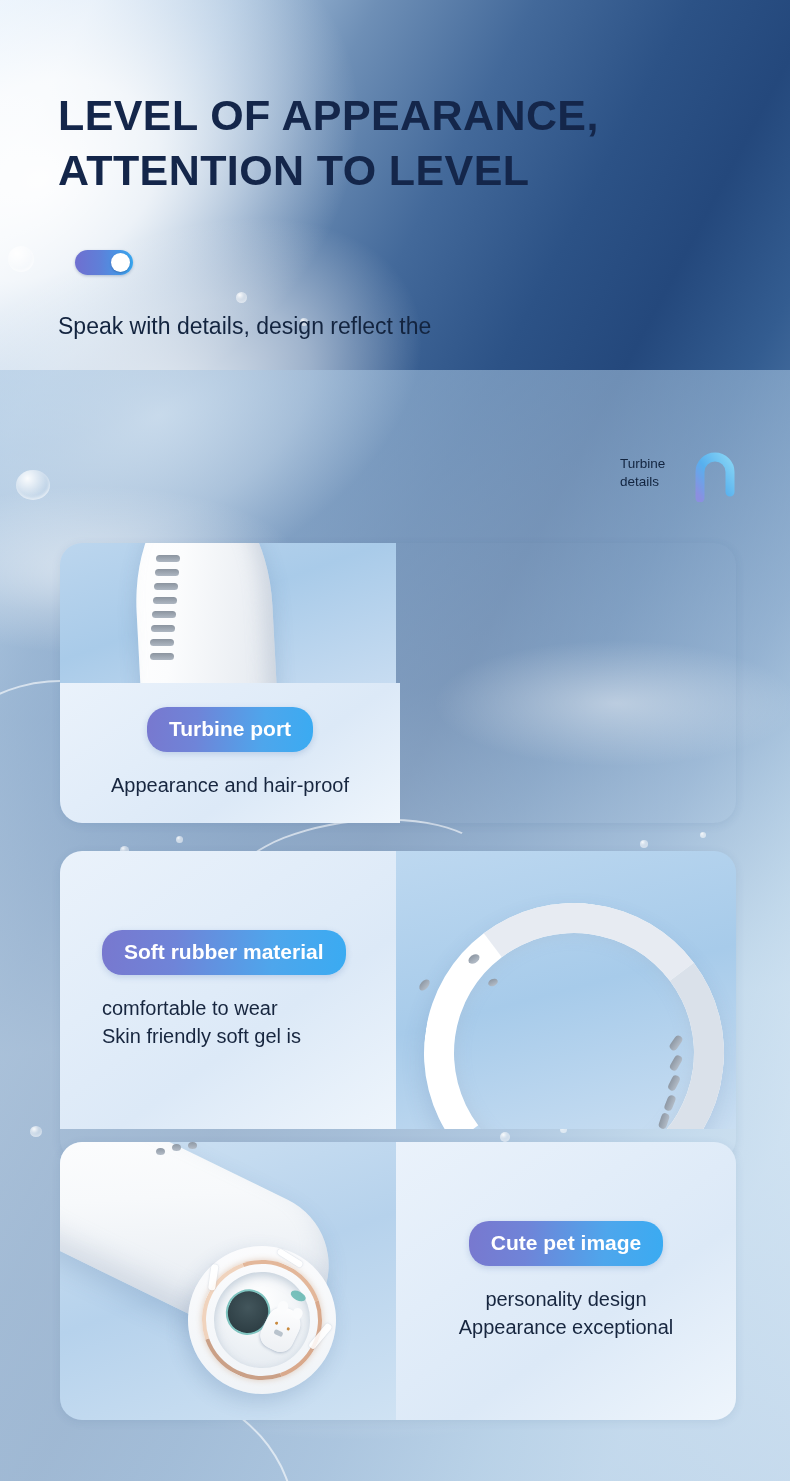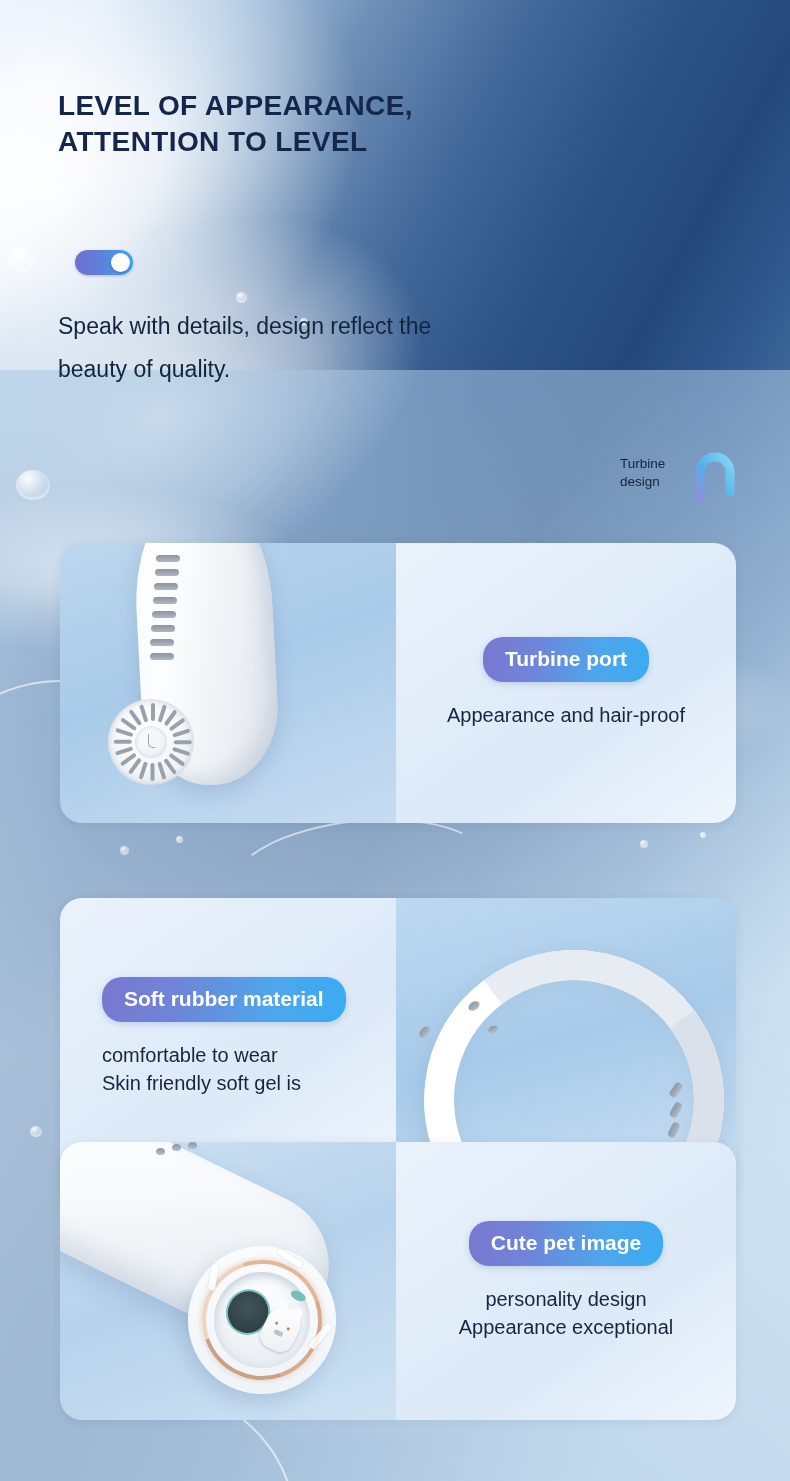--- a/index.html
+++ b/index.html
@@ -49,21 +49,21 @@
   .drop { position:absolute; border-radius:50%;
     background:radial-gradient(circle at 34% 28%, rgba(255,255,255,.92), rgba(255,255,255,.18) 58%, rgba(255,255,255,0) 72%);
     box-shadow:inset -1px -2px 3px rgba(255,255,255,.6); }
   .arc { position:absolute; border-radius:50%;
     border:2px solid rgba(255,255,255,.55); border-color:rgba(255,255,255,.6) transparent transparent transparent; }
 
   
   .header { position:absolute; left:0; top:0; width:790px; }
   .title {
     position:absolute; left:58px; top:88px; width:680px;
-    font-size:28px; font-weight:bold; line-height:1.28;
+    font-size:43px; font-weight:bold; line-height:1.28;
     letter-spacing:.4px; color:#14264a;
   }
   .toggle {
     position:absolute; left:75px; top:250px;
     width:58px; height:25px; border-radius:13px;
     background:linear-gradient(90deg,#6f6fd0 0%,#5f7fd8 42%,#37a6ef 100%);
     box-shadow:0 1px 3px rgba(30,60,110,.28);
   }
   .toggle-knob {
     position:absolute; right:3px; top:3px; width:19px; height:19px;
@@ -230,42 +230,41 @@
     <div>LEVEL OF APPEARANCE,</div>
     <div>ATTENTION TO LEVEL</div>
   </div>
 
   <div class="toggle">
     <div class="toggle-knob"></div>
   </div>
 
   <div class="subtitle">
     <div>Speak with details, design reflect the</div>
-    <div>beauty of quality.</div>
   </div>
 
   <div class="pd-wrap">
     <div class="pd-text">
       <div>Turbine</div>
-      <div>design</div>
+      <div>details</div>
     </div>
     <svg class="pd-icon" viewBox="0 0 46 54">
       <defs>
         <linearGradient id="arcGrad" x1="0" y1="1" x2="1" y2="0">
           <stop offset="0%" stop-color="#8b8fe0"></stop>
           <stop offset="45%" stop-color="#57b0ee"></stop>
           <stop offset="100%" stop-color="#86d4f5"></stop>
         </linearGradient>
       </defs>
       <path d="M8 50 L8 24 A15 15 0 0 1 38 24 L38 44" fill="none" stroke="url(#arcGrad)" stroke-width="9" stroke-linecap="round"></path>
     </svg>
   </div>
 </div>
 
-<div class="card" style="left:60px; top:543px; width:676px; height:280px;">
+<div class="card" style="left:60px; top:543px; width:676px; height:280px;flex-direction:column;">
 
   <div class="panel panel-img" style="width:336px; height:280px;">
     <div class="c1-body"></div>
     <div>
       <div class="c1-slot" style="left:96px;  top:12px;"></div>
       <div class="c1-slot" style="left:95px;  top:26px;"></div>
       <div class="c1-slot" style="left:94px;  top:40px;"></div>
       <div class="c1-slot" style="left:93px;  top:54px;"></div>
       <div class="c1-slot" style="left:92px;  top:68px;"></div>
       <div class="c1-slot" style="left:91px;  top:82px;"></div>
@@ -296,21 +295,21 @@
       <div class="c1-hub"></div>
     </div>
   </div>
 
   <div class="panel panel-text align-center" style="width:340px; height:280px;">
     <span class="badge">Turbine port</span>
     <div class="desc center">Appearance and hair-proof</div>
   </div>
 </div>
 
-<div class="card" style="left:60px; top:898px; width:676px; height:310px;">
+<div class="card" style="left:60px; top:851px; width:676px; height:310px;">
 
   <div class="panel panel-text align-left" style="width:336px; height:278px;">
     <span class="badge">Soft rubber material</span>
     <div class="desc">
       <div>comfortable to wear</div>
       <div>Skin friendly soft gel is</div>
     </div>
   </div>
 
   <div class="panel panel-img" style="width:340px; height:278px; background:linear-gradient(165deg,#bdd8f0 0%,#a7cbea 50%,#c9def2 100%);">

